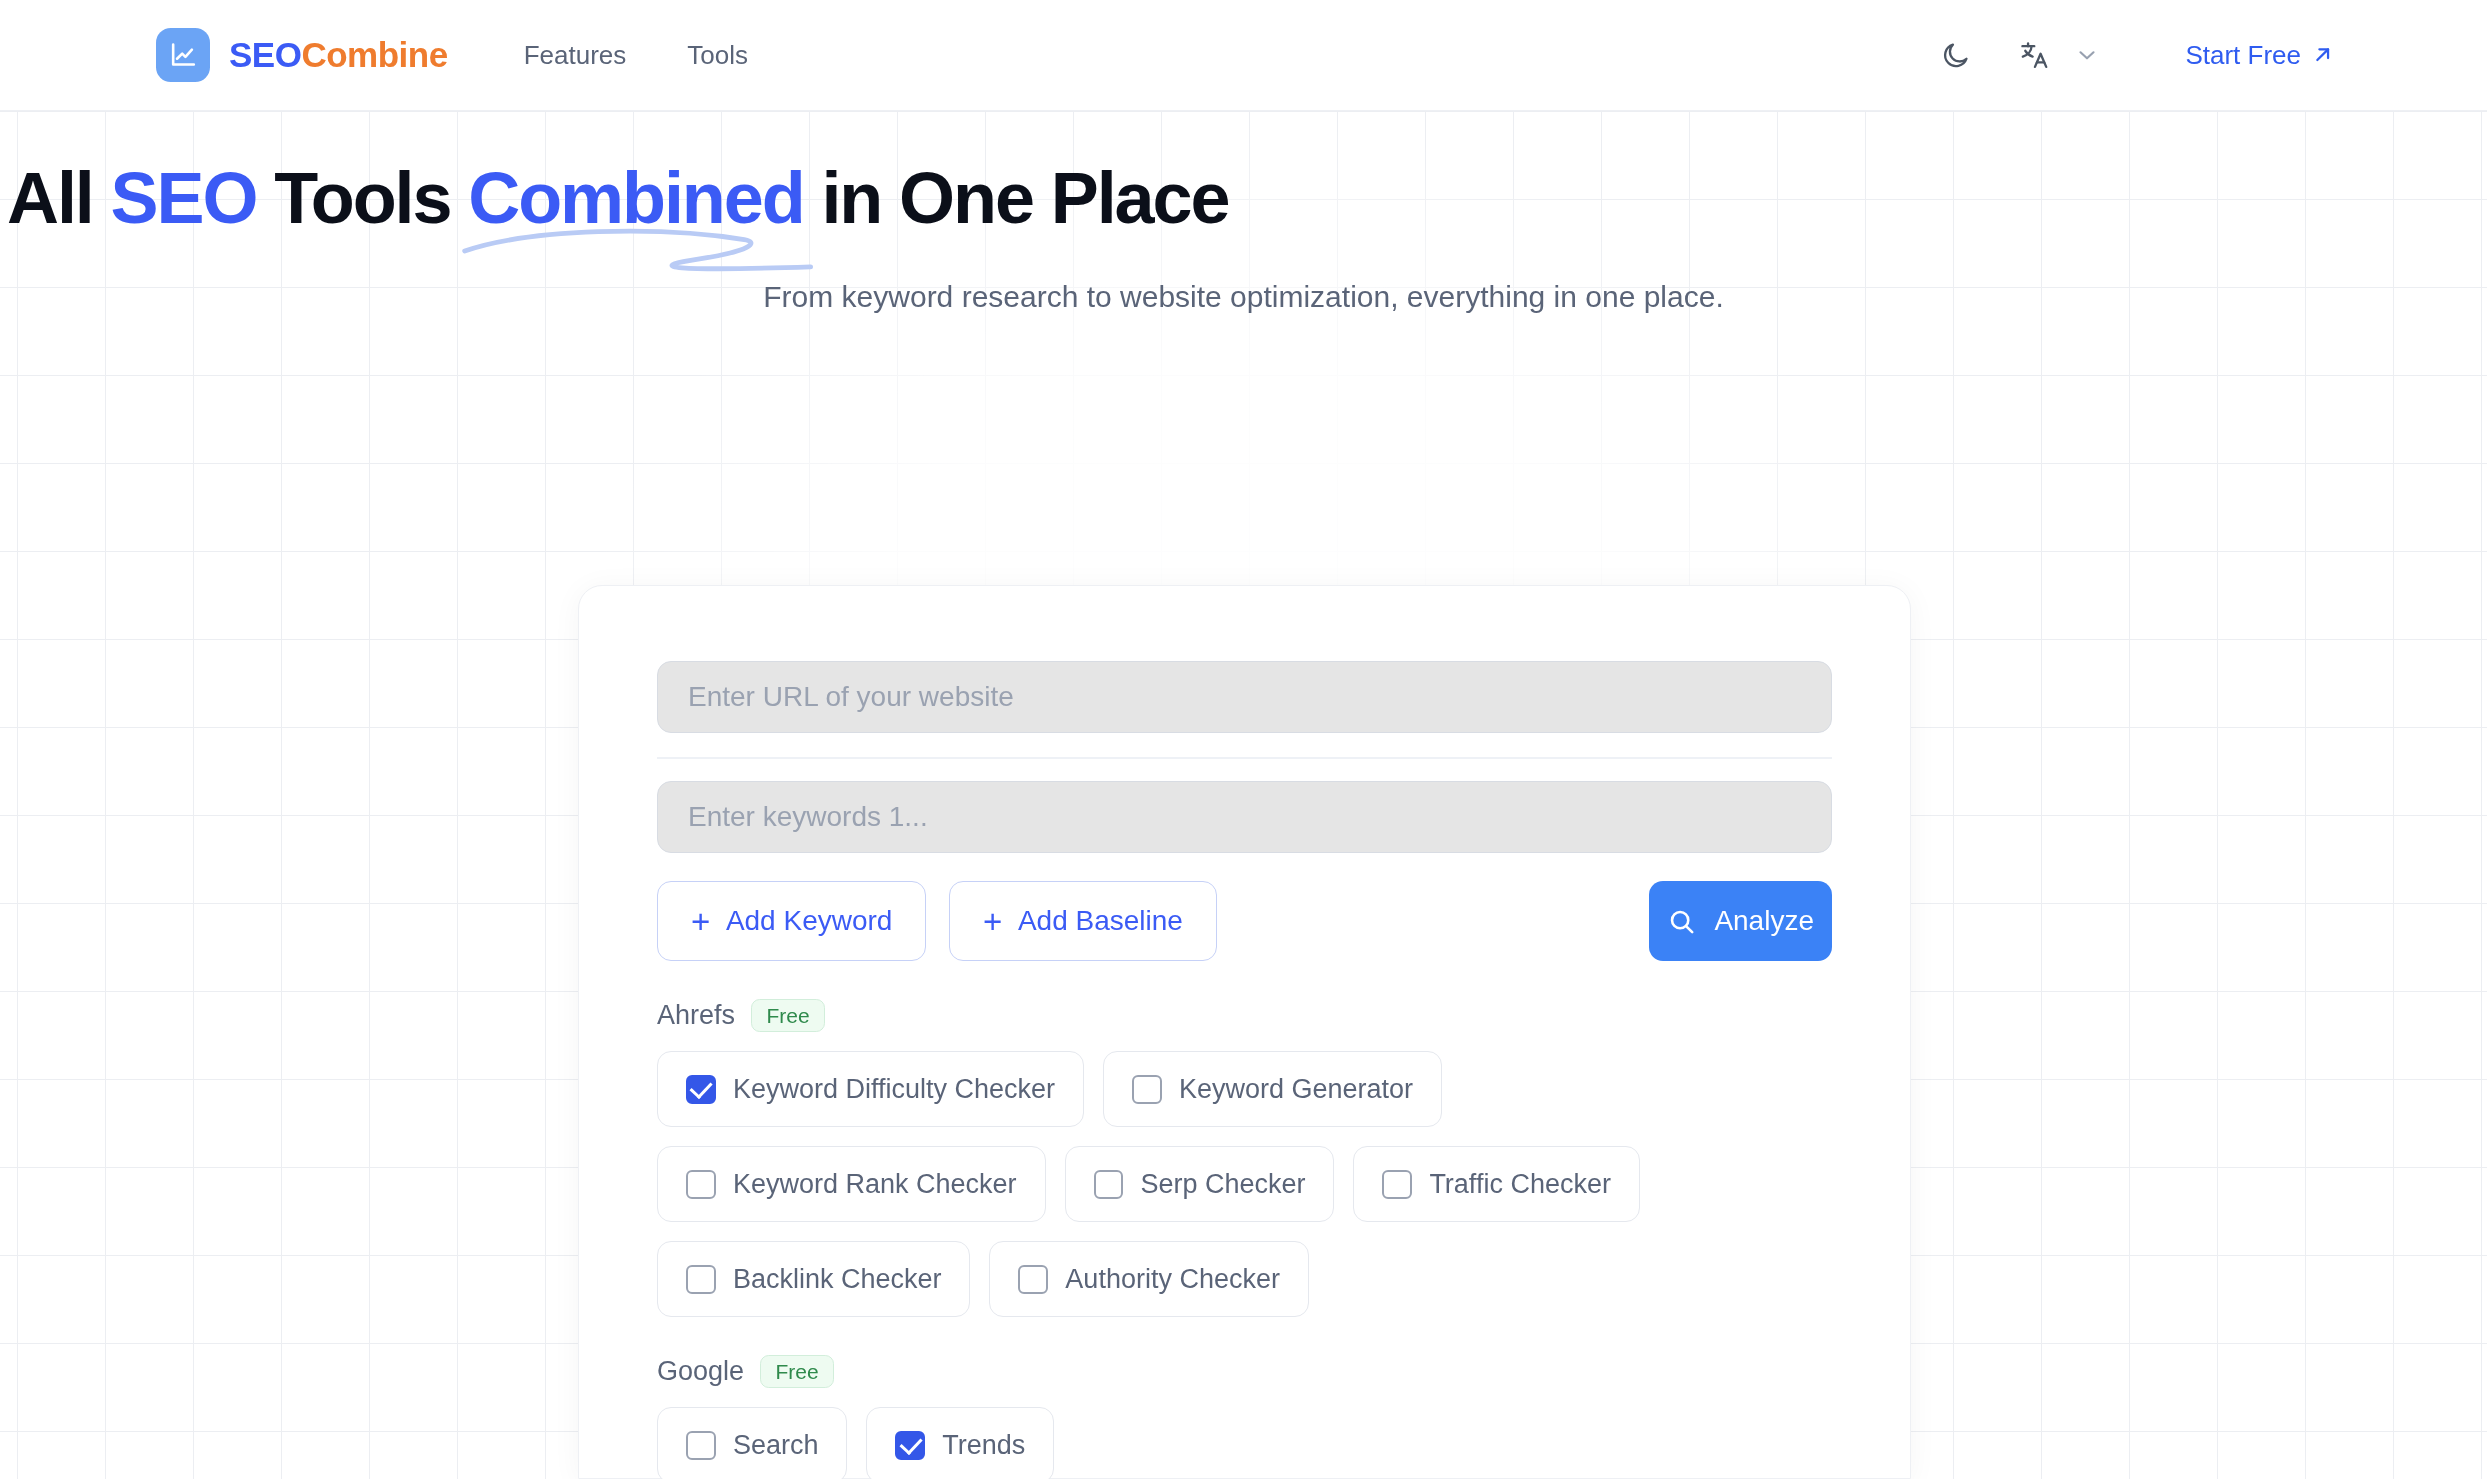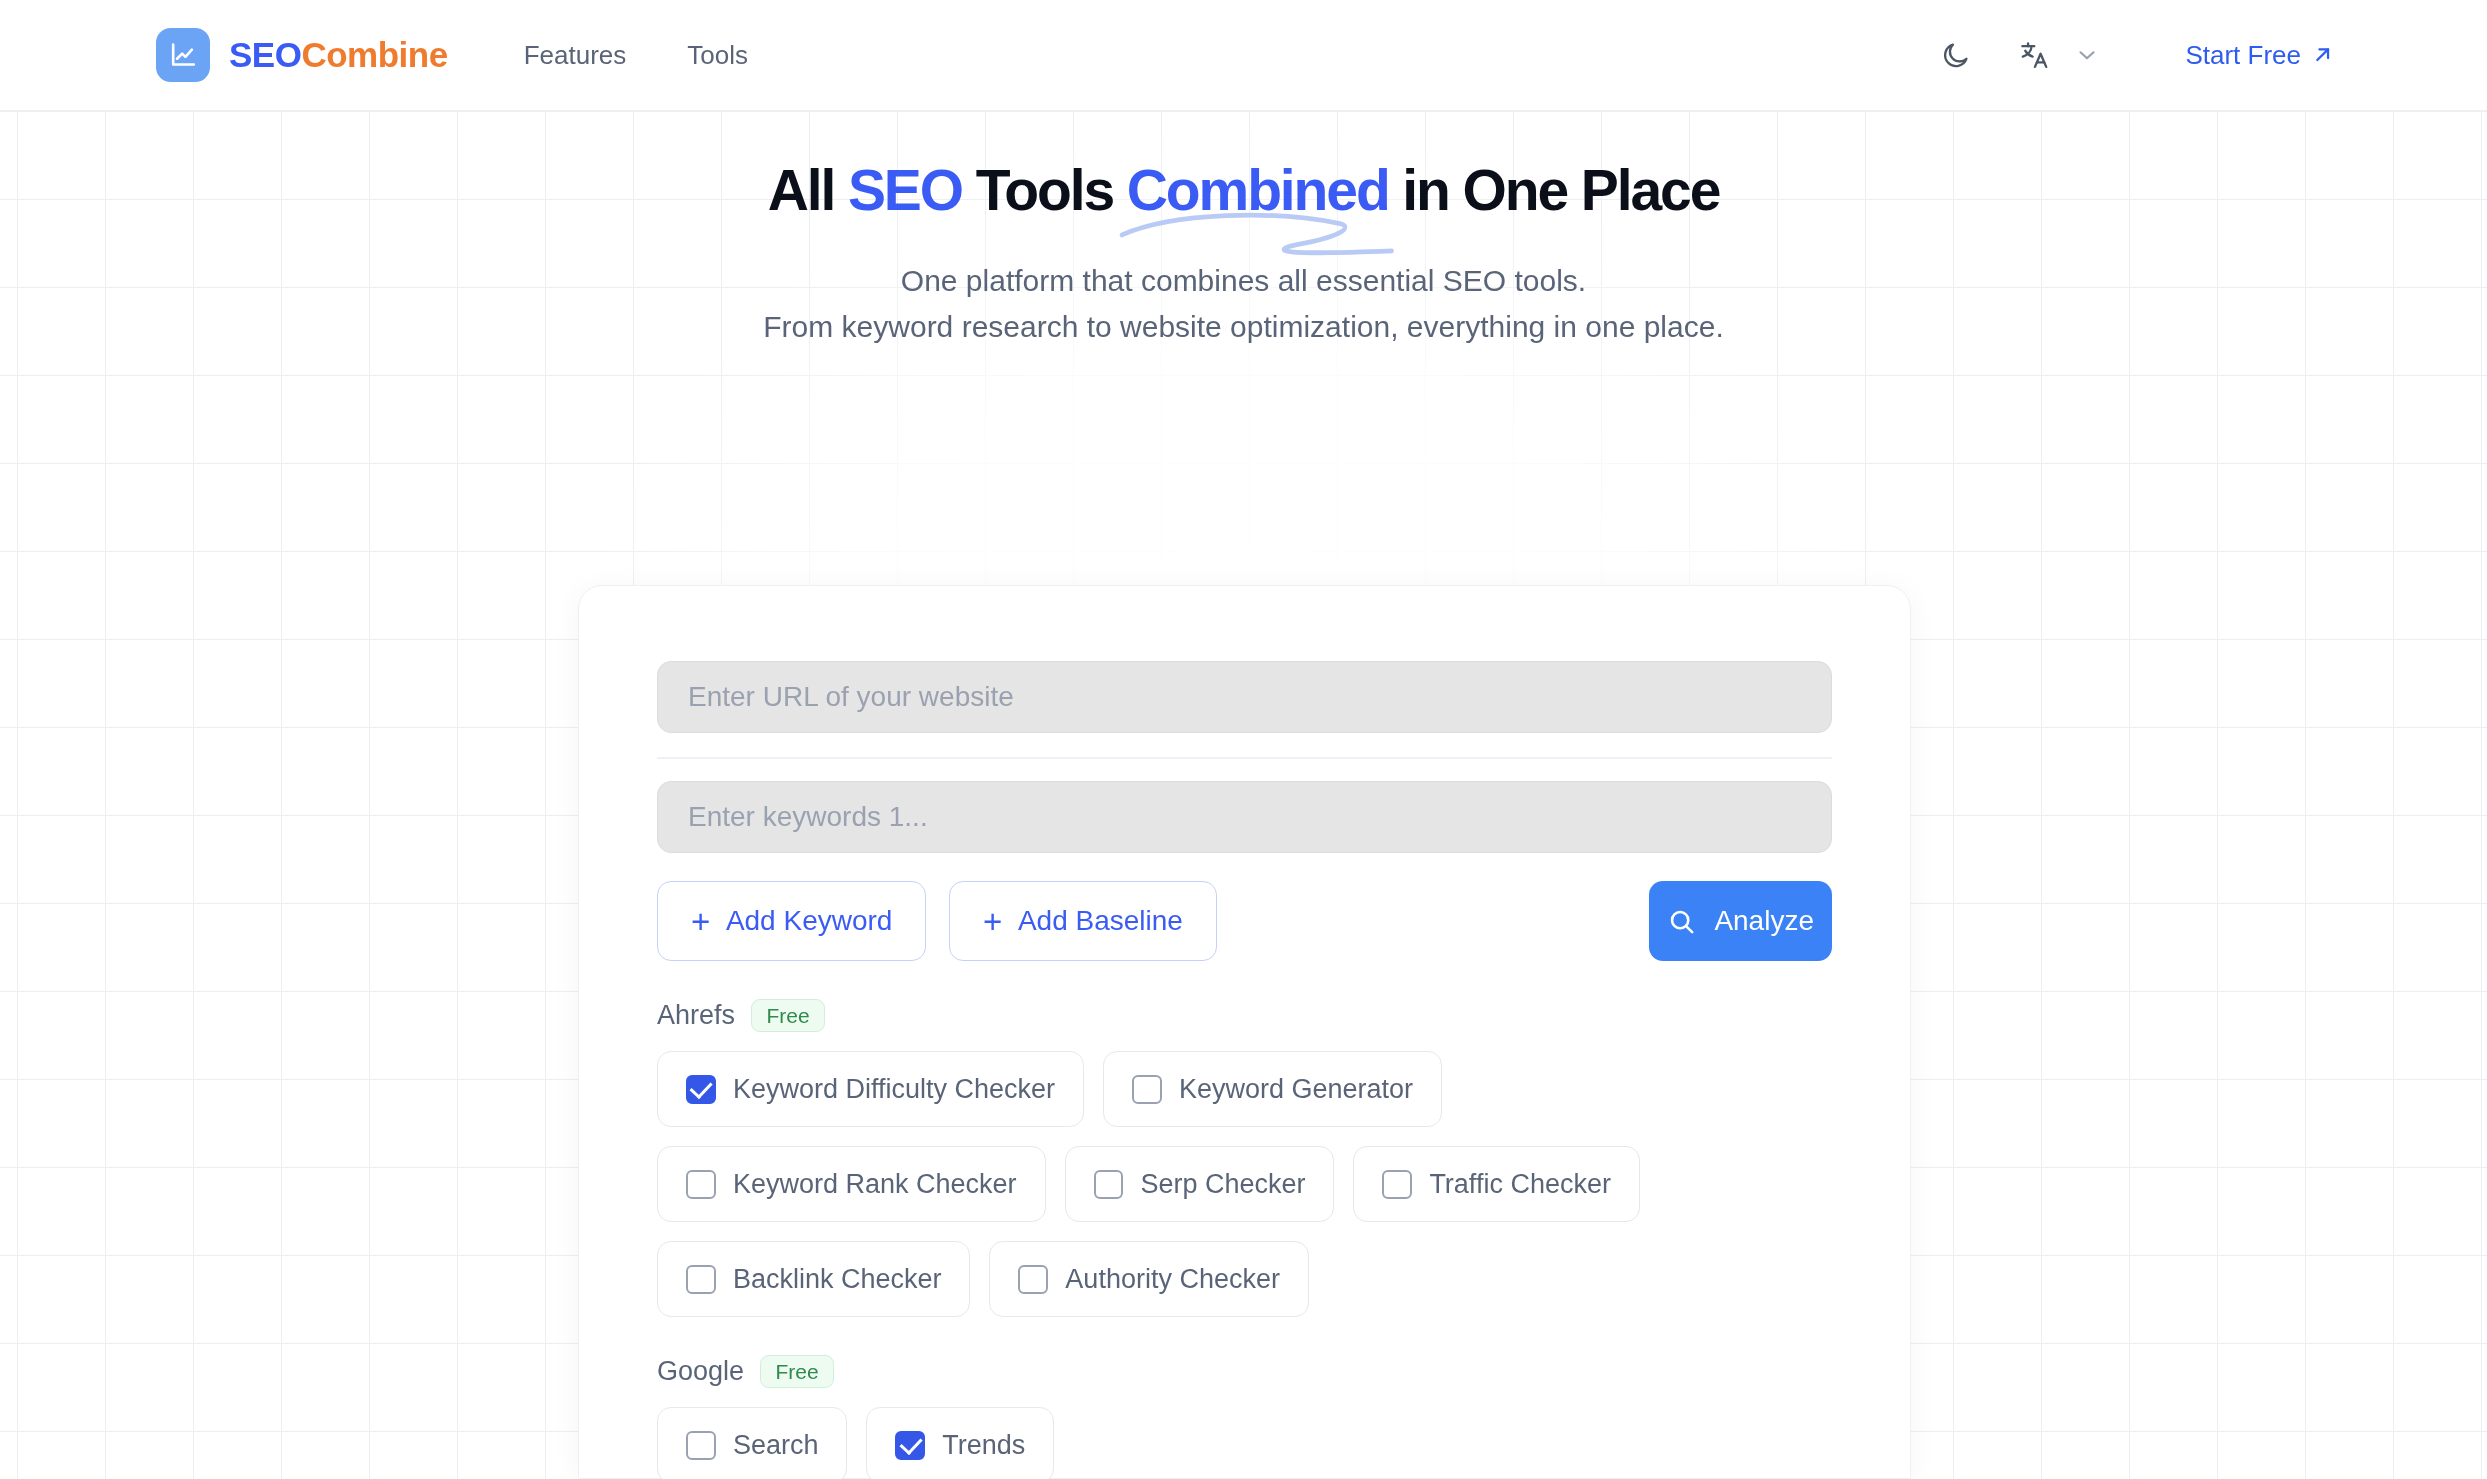--- a/index.html
+++ b/index.html
@@ -95,27 +95,28 @@
     white-space: nowrap;
   }
   .badge-text {
     font-size: 22.6px; font-weight: bold; color: #111827;
     display: flex; align-items: center; gap: 10.4px; white-space: nowrap;
   }
   .confetti { font-size: 24px; }
 
   h1.headline {
     margin-top: 49px;
-    text-align: center;
-    font-size: 57px;
+    text-align: left;
+    font-size: 72px;
     line-height: 1.08;
     font-weight: bold;
     letter-spacing: -2.1px;
     color: #0b0f19;
     white-space: nowrap;
+    padding-left: 7px;
   }
   .hl-blue { color: #3b5bf5; }
   .hl-underlined { position: relative; display: inline-block; color: #3b5bf5; }
   .swoosh {
     position: absolute; left: -8.7px; bottom: -38px;
     width: 106%; height: 50px; overflow: visible;
   }
 
   .subtitle {
     margin-top: 36px; text-align: center;
@@ -263,21 +264,20 @@
 <div class="hero">
 
 
   <h1 class="headline">
     <span>All </span><span class="hl-blue">SEO</span><span> Tools </span><span class="hl-underlined"><span>Combined</span><svg class="swoosh" viewBox="0 0 300 44" fill="none" preserveAspectRatio="none">
           <path d="M4 22 C60 2, 170 0, 240 12 C252 14, 248 22, 196 30 C160 36, 176 40, 296 36" stroke="#b9cbf5" stroke-width="4.2" stroke-linecap="round" fill="none"></path>
         </svg></span><span> in One Place</span>
   </h1>
 
   <div class="subtitle">
-    <div>One platform that combines all essential SEO tools.</div>
     <div>From keyword research to website optimization, everything in one place.</div>
   </div>
 
 </div>
 
 <div class="card">
 
   <input class="field" type="text" placeholder="Enter URL of your website" style="">
 
   <div class="field-divider"></div>

